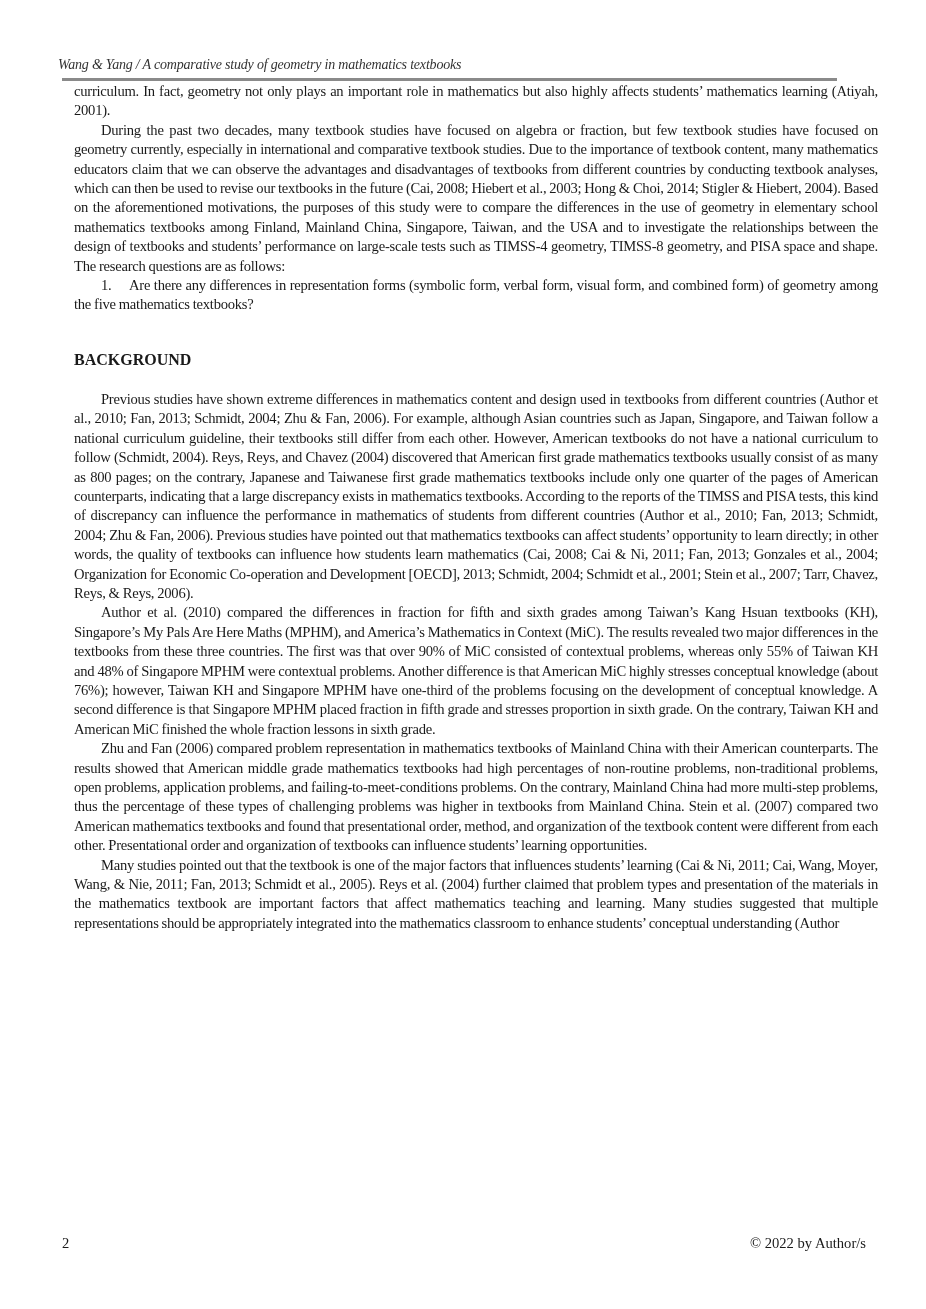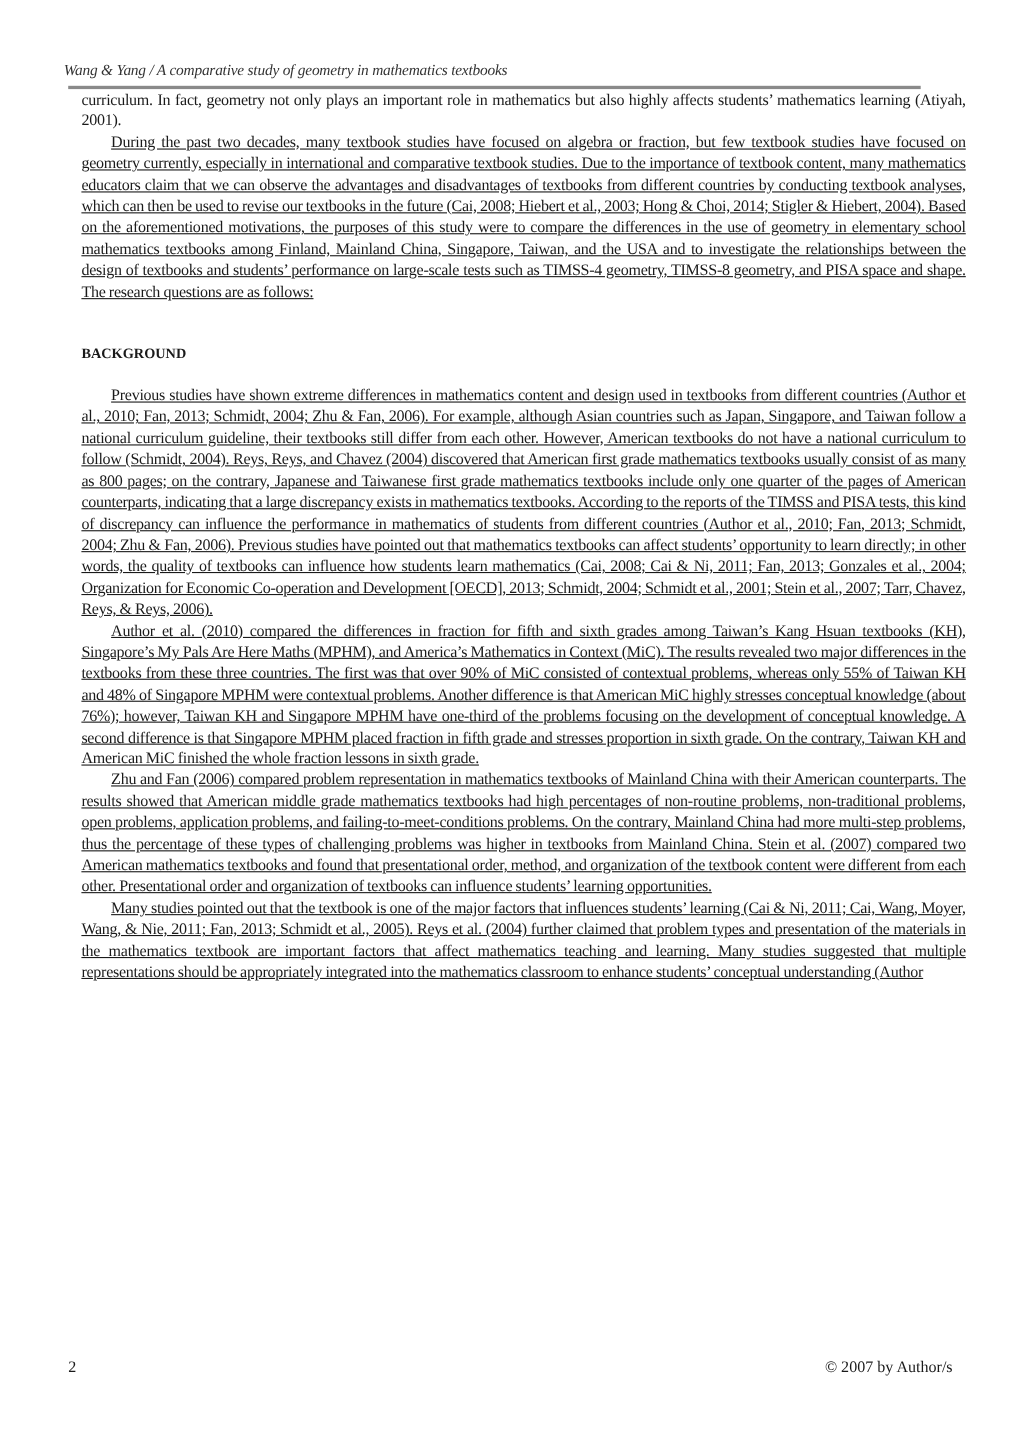--- a/index.html
+++ b/index.html
@@ -36,34 +36,34 @@
     top: 82px;
     width: 804px;
     font-size: 14.6px;
     line-height: 19.4px;
     text-align: justify;
     letter-spacing: -0.25px;
     word-spacing: -0.4px;
     margin-left: 12px;
   }
   .body-text p { margin: 0; }
-  .indent { text-indent: 27px; text-decoration: underline; }
+  .indent { text-indent: 27px; }
   .rq {
     margin: 0;
     text-indent: 27px;
   }
   .rq .num {
     display: inline-block;
     text-indent: 0;
     width: 28px;
   }
   .section-heading {
     margin: 35px 0 21px 0;
     font-weight: bold;
-    font-size: 13px;
+    font-size: 16px;
     line-height: 19px;
     letter-spacing: 0;
     text-align: left;
   }
   .page-footer {
     position: absolute;
     left: 62px;
     top: 1234px;
     width: 804px;
     font-size: 14.6px;
@@ -75,25 +75,26 @@
 </head>
 <body>
 
 <div class="page-header">Wang &amp; Yang / A comparative study of geometry in mathematics textbooks</div>
 <div class="header-rule"></div>
 
 <div class="body-text">
   <p>curriculum. In fact, geometry not only plays an important role in mathematics but also highly affects students’ mathematics learning (Atiyah, 2001).</p>
   <p class="indent">During the past two decades, many textbook studies have focused on algebra or fraction, but few textbook studies have focused on geometry currently, especially in international and comparative textbook studies. Due to the importance of textbook content, many mathematics educators claim that we can observe the advantages and disadvantages of textbooks from different countries by conducting textbook analyses, which can then be used to revise our textbooks in the future (Cai, 2008; Hiebert et al., 2003; Hong &amp; Choi, 2014; Stigler &amp; Hiebert, 2004). Based on the aforementioned motivations, the purposes of this study were to compare the differences in the use of geometry in elementary school mathematics textbooks among Finland, Mainland China, Singapore, Taiwan, and the USA and to investigate the relationships between the design of textbooks and students’ performance on large-scale tests such as TIMSS-4 geometry, TIMSS-8 geometry, and PISA space and shape. The research questions are as follows:</p>
 
+  <p class="rq"><span class="num">1.</span><span>Are there any differences in representation forms (symbolic form, verbal form, visual form, and combined form) of geometry among the five mathematics textbooks?</span></p>
 
   <h2 class="section-heading">BACKGROUND</h2>
 
   <p class="indent">Previous studies have shown extreme differences in mathematics content and design used in textbooks from different countries (Author et al., 2010; Fan, 2013; Schmidt, 2004; Zhu &amp; Fan, 2006). For example, although Asian countries such as Japan, Singapore, and Taiwan follow a national curriculum guideline, their textbooks still differ from each other. However, American textbooks do not have a national curriculum to follow (Schmidt, 2004). Reys, Reys, and Chavez (2004) discovered that American first grade mathematics textbooks usually consist of as many as 800 pages; on the contrary, Japanese and Taiwanese first grade mathematics textbooks include only one quarter of the pages of American counterparts, indicating that a large discrepancy exists in mathematics textbooks. According to the reports of the TIMSS and PISA tests, this kind of discrepancy can influence the performance in mathematics of students from different countries (Author et al., 2010; Fan, 2013; Schmidt, 2004; Zhu &amp; Fan, 2006). Previous studies have pointed out that mathematics textbooks can affect students’ opportunity to learn directly; in other words, the quality of textbooks can influence how students learn mathematics (Cai, 2008; Cai &amp; Ni, 2011; Fan, 2013; Gonzales et al., 2004; Organization for Economic Co-operation and Development [OECD], 2013; Schmidt, 2004; Schmidt et al., 2001; Stein et al., 2007; Tarr, Chavez, Reys, &amp; Reys, 2006).</p>
   <p class="indent">Author et al. (2010) compared the differences in fraction for fifth and sixth grades among Taiwan’s Kang Hsuan textbooks (KH), Singapore’s My Pals Are Here Maths (MPHM), and America’s Mathematics in Context (MiC). The results revealed two major differences in the textbooks from these three countries. The first was that over 90% of MiC consisted of contextual problems, whereas only 55% of Taiwan KH and 48% of Singapore MPHM were contextual problems. Another difference is that American MiC highly stresses conceptual knowledge (about 76%); however, Taiwan KH and Singapore MPHM have one-third of the problems focusing on the development of conceptual knowledge. A second difference is that Singapore MPHM placed fraction in fifth grade and stresses proportion in sixth grade. On the contrary, Taiwan KH and American MiC finished the whole fraction lessons in sixth grade.</p>
   <p class="indent">Zhu and Fan (2006) compared problem representation in mathematics textbooks of Mainland China with their American counterparts. The results showed that American middle grade mathematics textbooks had high percentages of non-routine problems, non-traditional problems, open problems, application problems, and failing-to-meet-conditions problems. On the contrary, Mainland China had more multi-step problems, thus the percentage of these types of challenging problems was higher in textbooks from Mainland China. Stein et al. (2007) compared two American mathematics textbooks and found that presentational order, method, and organization of the textbook content were different from each other. Presentational order and organization of textbooks can influence students’ learning opportunities.</p>
   <p class="indent">Many studies pointed out that the textbook is one of the major factors that influences students’ learning (Cai &amp; Ni, 2011; Cai, Wang, Moyer, Wang, &amp; Nie, 2011; Fan, 2013; Schmidt et al., 2005). Reys et al. (2004) further claimed that problem types and presentation of the materials in the mathematics textbook are important factors that affect mathematics teaching and learning. Many studies suggested that multiple representations should be appropriately integrated into the mathematics classroom to enhance students’ conceptual understanding (Author</p>
 </div>
 
 <div class="page-footer">
   <span>2</span>
-  <span>© 2007 by Author/s</span>
+  <span>© 2022 by Author/s</span>
 </div>
 
 </body></html>

